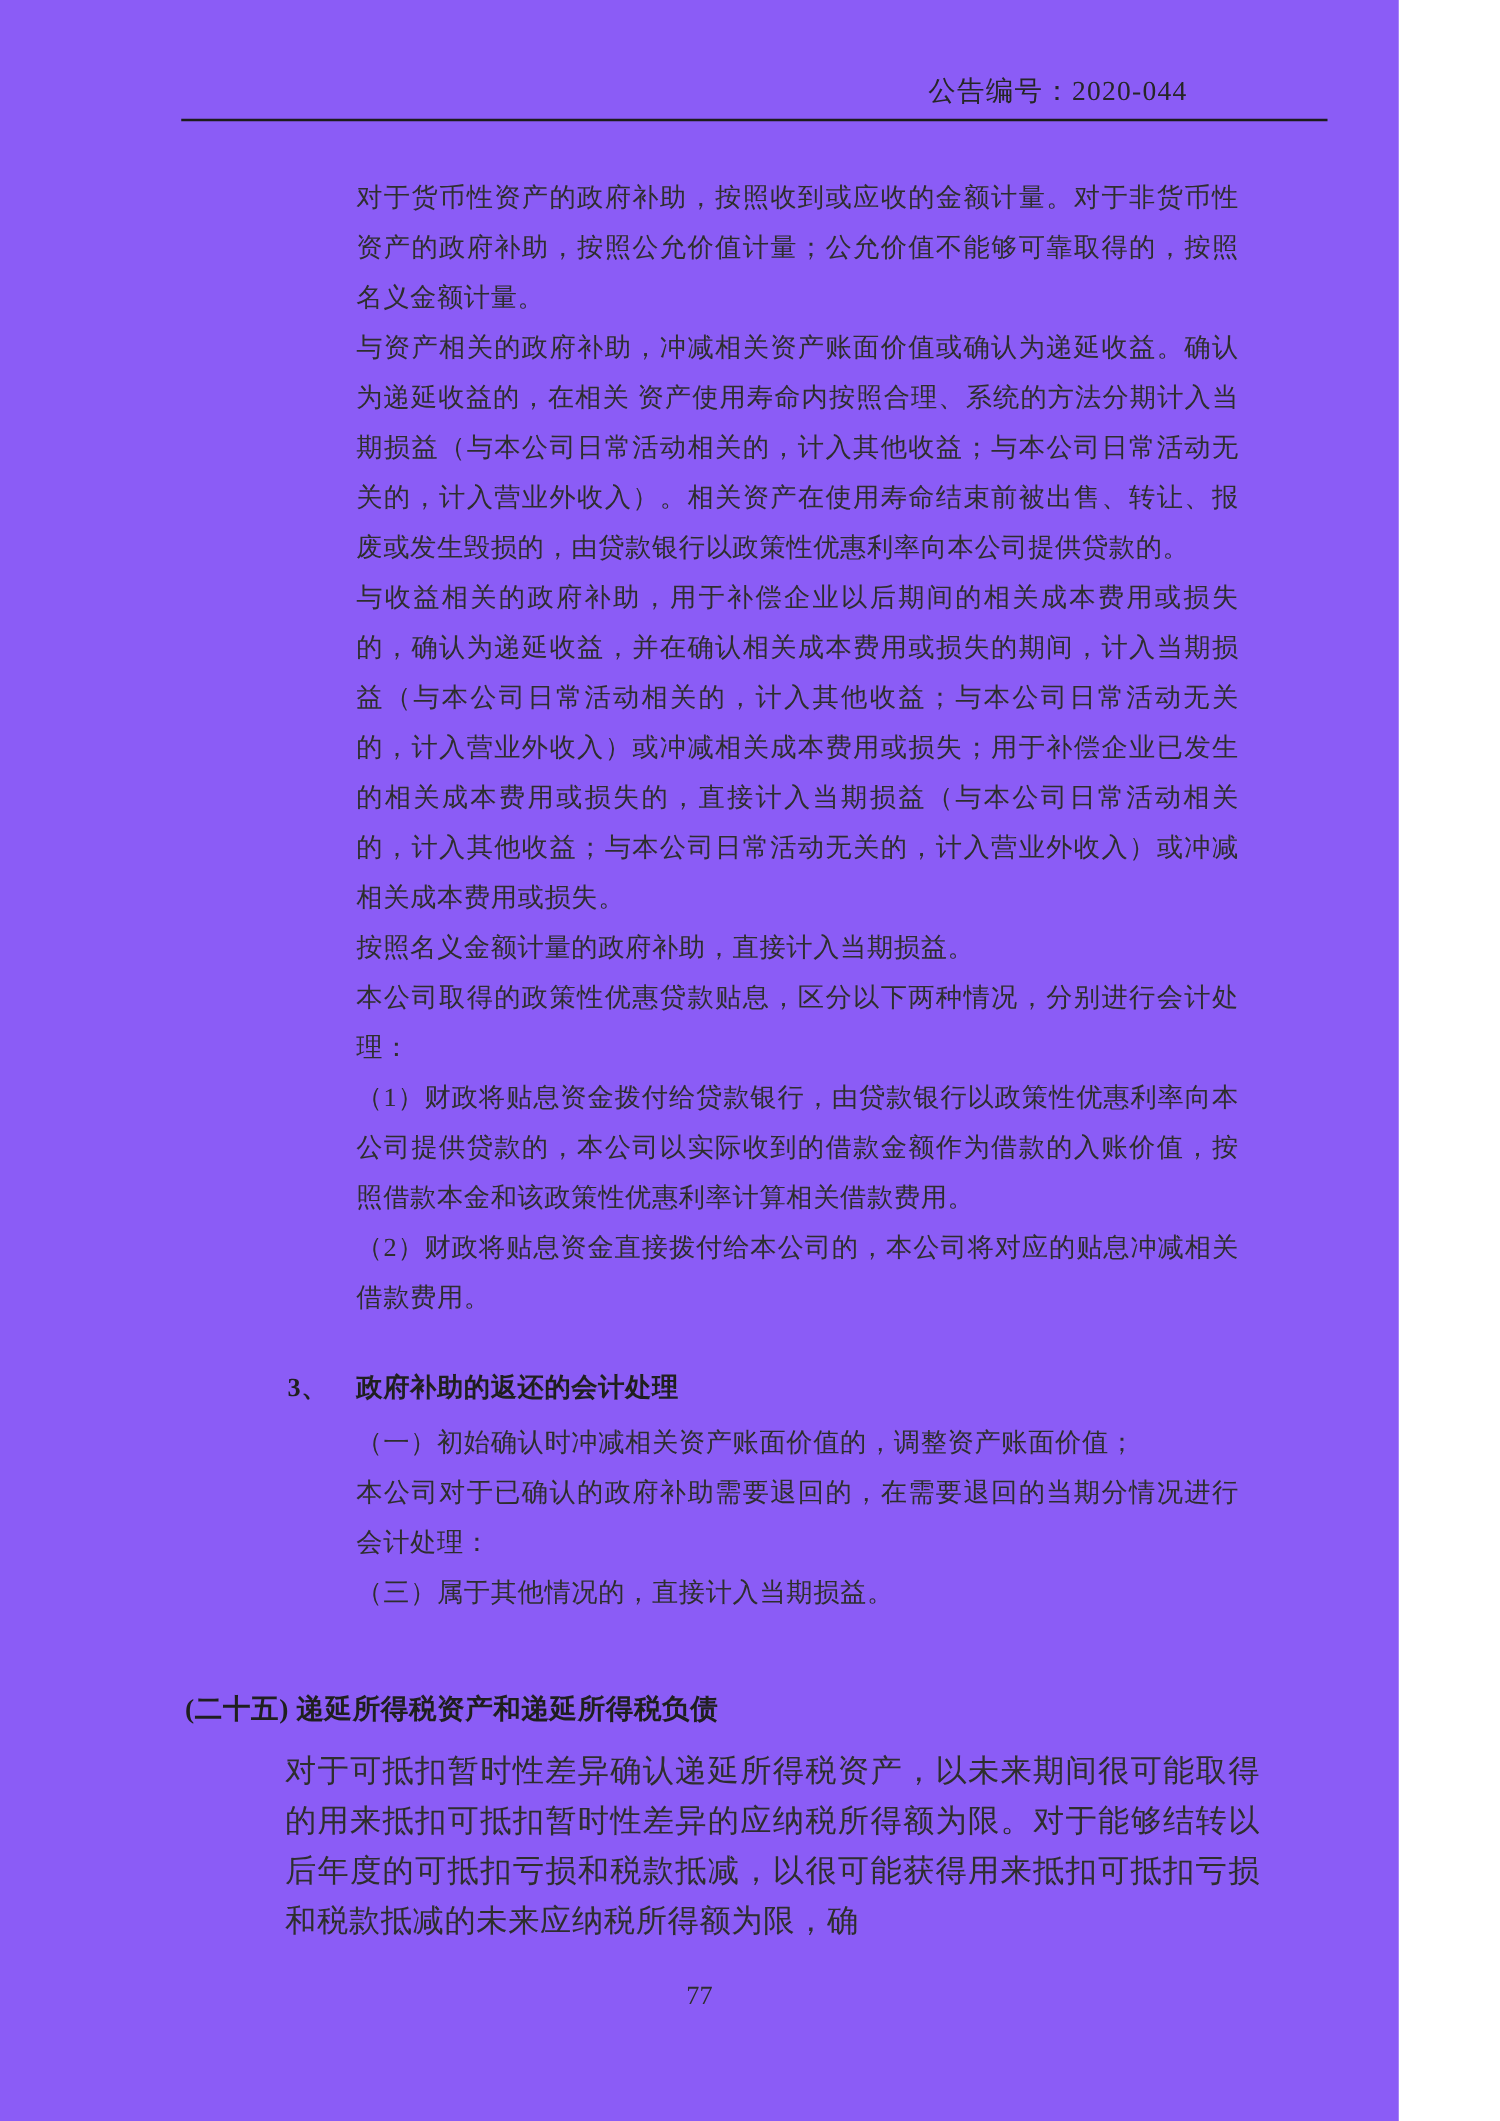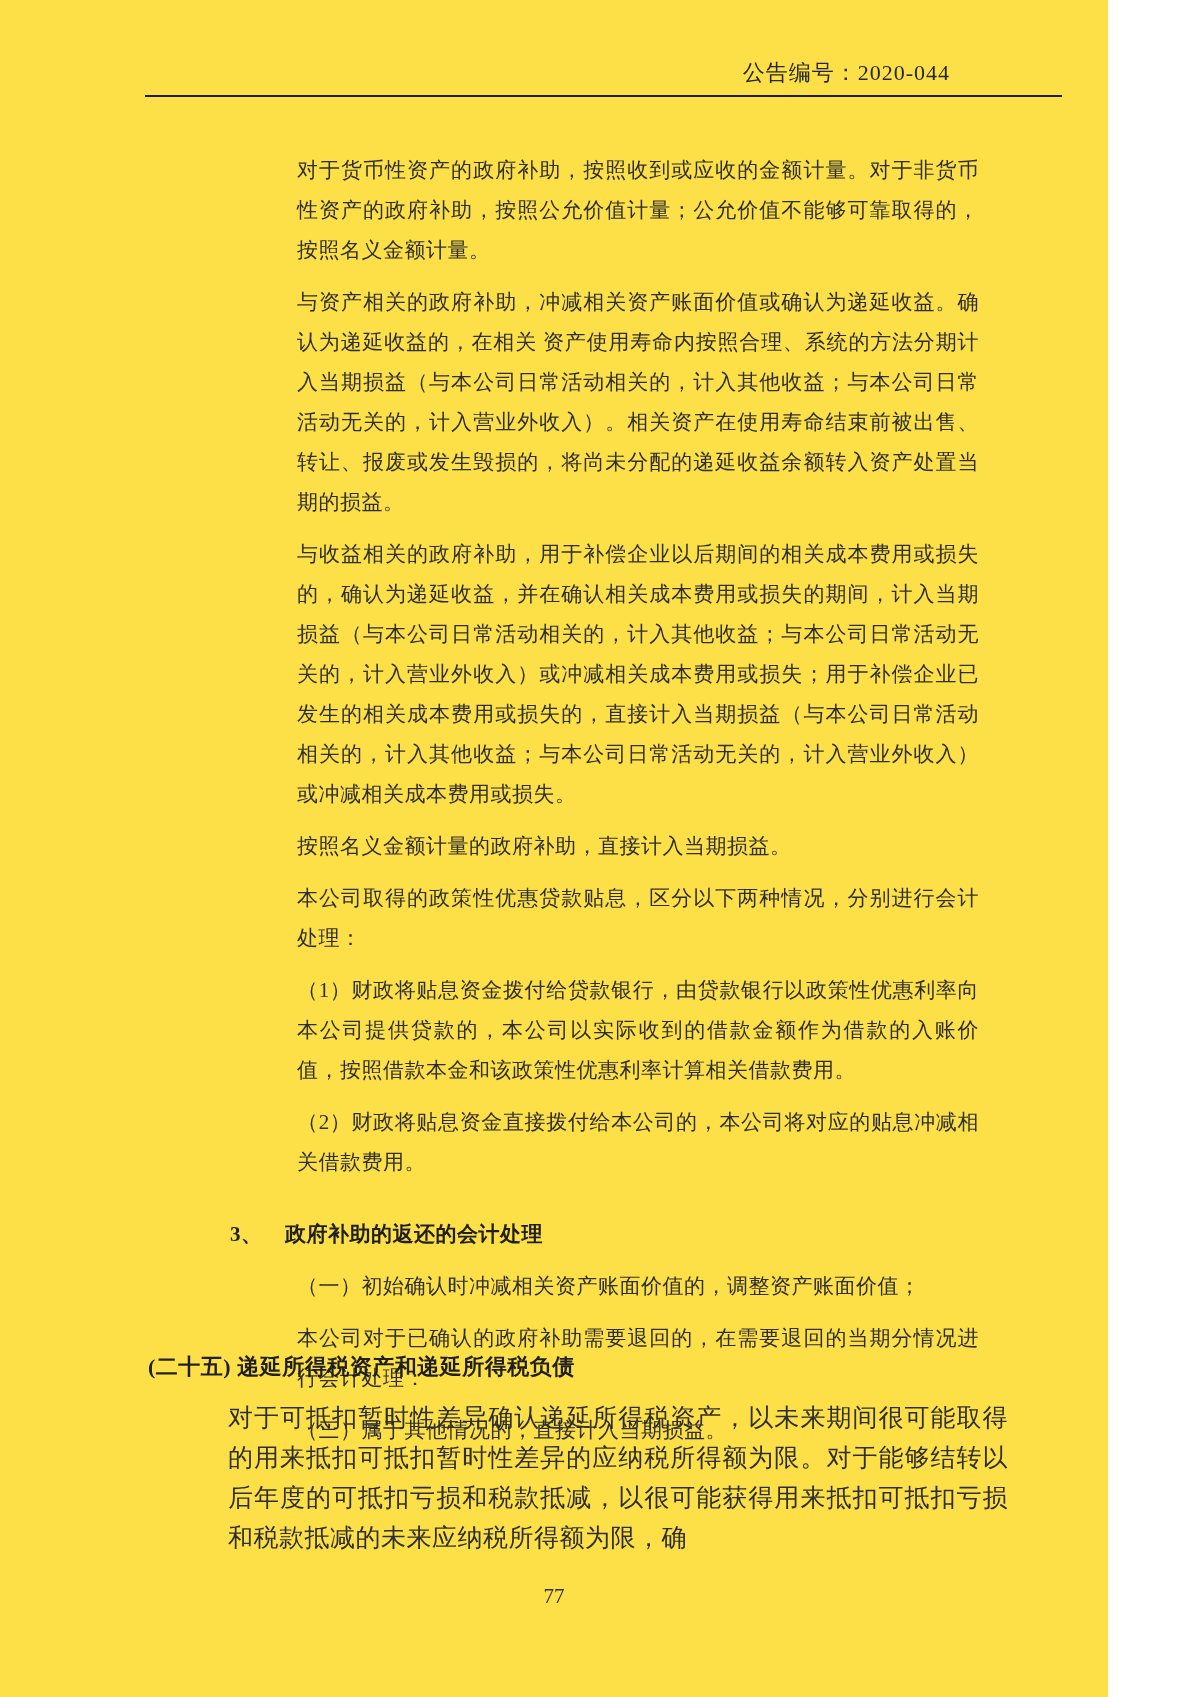--- a/index.html
+++ b/index.html
@@ -4,24 +4,25 @@
 <style>
   html, body {
     margin: 0;
     padding: 0;
     background: #ffffff;
   }
   .page {
     position: relative;
     width: 1108px;
     height: 1697px;
-    background: #fde047;
+    background: #8b5cf6;
     font-family: "Liberation Serif", "DejaVu Serif", serif;
     color: #2e2e2e;
     overflow: hidden;
+    padding-left: 11px;
   }
   
   .doc-header {
     position: absolute;
     top: 58px;
     left: 145px;
     width: 805px;
     text-align: right;
     font-size: 22px;
     letter-spacing: 1px;
@@ -40,21 +41,21 @@
     position: absolute;
     top: 138px;
     left: 285px;
     width: 706px;
     font-size: 21px;
     line-height: 40px;
     text-align: justify;
     letter-spacing: 0.5px;
   }
   .body-block p {
-    margin: 12px;
+    margin: 0;
   }
   
   .heading3-row {
     display: flex;
     margin-left: -55px;
     margin-top: 32px;
     margin-bottom: 4px;
     font-weight: bold;
     color: #1f1f1f;
   }
@@ -98,21 +99,21 @@
 <body>
 
 <div class="page">
 
   <div class="doc-header">公告编号：2020-044</div>
 
   <div class="header-rule"></div>
 
   <div class="body-block">
     <p>对于货币性资产的政府补助，按照收到或应收的金额计量。对于非货币性资产的政府补助，按照公允价值计量；公允价值不能够可靠取得的，按照名义金额计量。</p>
-    <p>与资产相关的政府补助，冲减相关资产账面价值或确认为递延收益。确认为递延收益的，在相关 资产使用寿命内按照合理、系统的方法分期计入当期损益（与本公司日常活动相关的，计入其他收益；与本公司日常活动无关的，计入营业外收入）。相关资产在使用寿命结束前被出售、转让、报废或发生毁损的，将尚未分配的递延收益余额转入资产处置当期的损益。</p>
+    <p>与资产相关的政府补助，冲减相关资产账面价值或确认为递延收益。确认为递延收益的，在相关 资产使用寿命内按照合理、系统的方法分期计入当期损益（与本公司日常活动相关的，计入其他收益；与本公司日常活动无关的，计入营业外收入）。相关资产在使用寿命结束前被出售、转让、报废或发生毁损的，由贷款银行以政策性优惠利率向本公司提供贷款的。</p>
     <p>与收益相关的政府补助，用于补偿企业以后期间的相关成本费用或损失的，确认为递延收益，并在确认相关成本费用或损失的期间，计入当期损益（与本公司日常活动相关的，计入其他收益；与本公司日常活动无关的，计入营业外收入）或冲减相关成本费用或损失；用于补偿企业已发生的相关成本费用或损失的，直接计入当期损益（与本公司日常活动相关的，计入其他收益；与本公司日常活动无关的，计入营业外收入）或冲减相关成本费用或损失。</p>
     <p>按照名义金额计量的政府补助，直接计入当期损益。</p>
     <p>本公司取得的政策性优惠贷款贴息，区分以下两种情况，分别进行会计处理：</p>
     <p>（1）财政将贴息资金拨付给贷款银行，由贷款银行以政策性优惠利率向本公司提供贷款的，本公司以实际收到的借款金额作为借款的入账价值，按照借款本金和该政策性优惠利率计算相关借款费用。</p>
     <p>（2）财政将贴息资金直接拨付给本公司的，本公司将对应的贴息冲减相关借款费用。</p>
 
     <div class="heading3-row">
       <span class="heading3-num">3、</span>
       <span>政府补助的返还的会计处理</span>
     </div>

